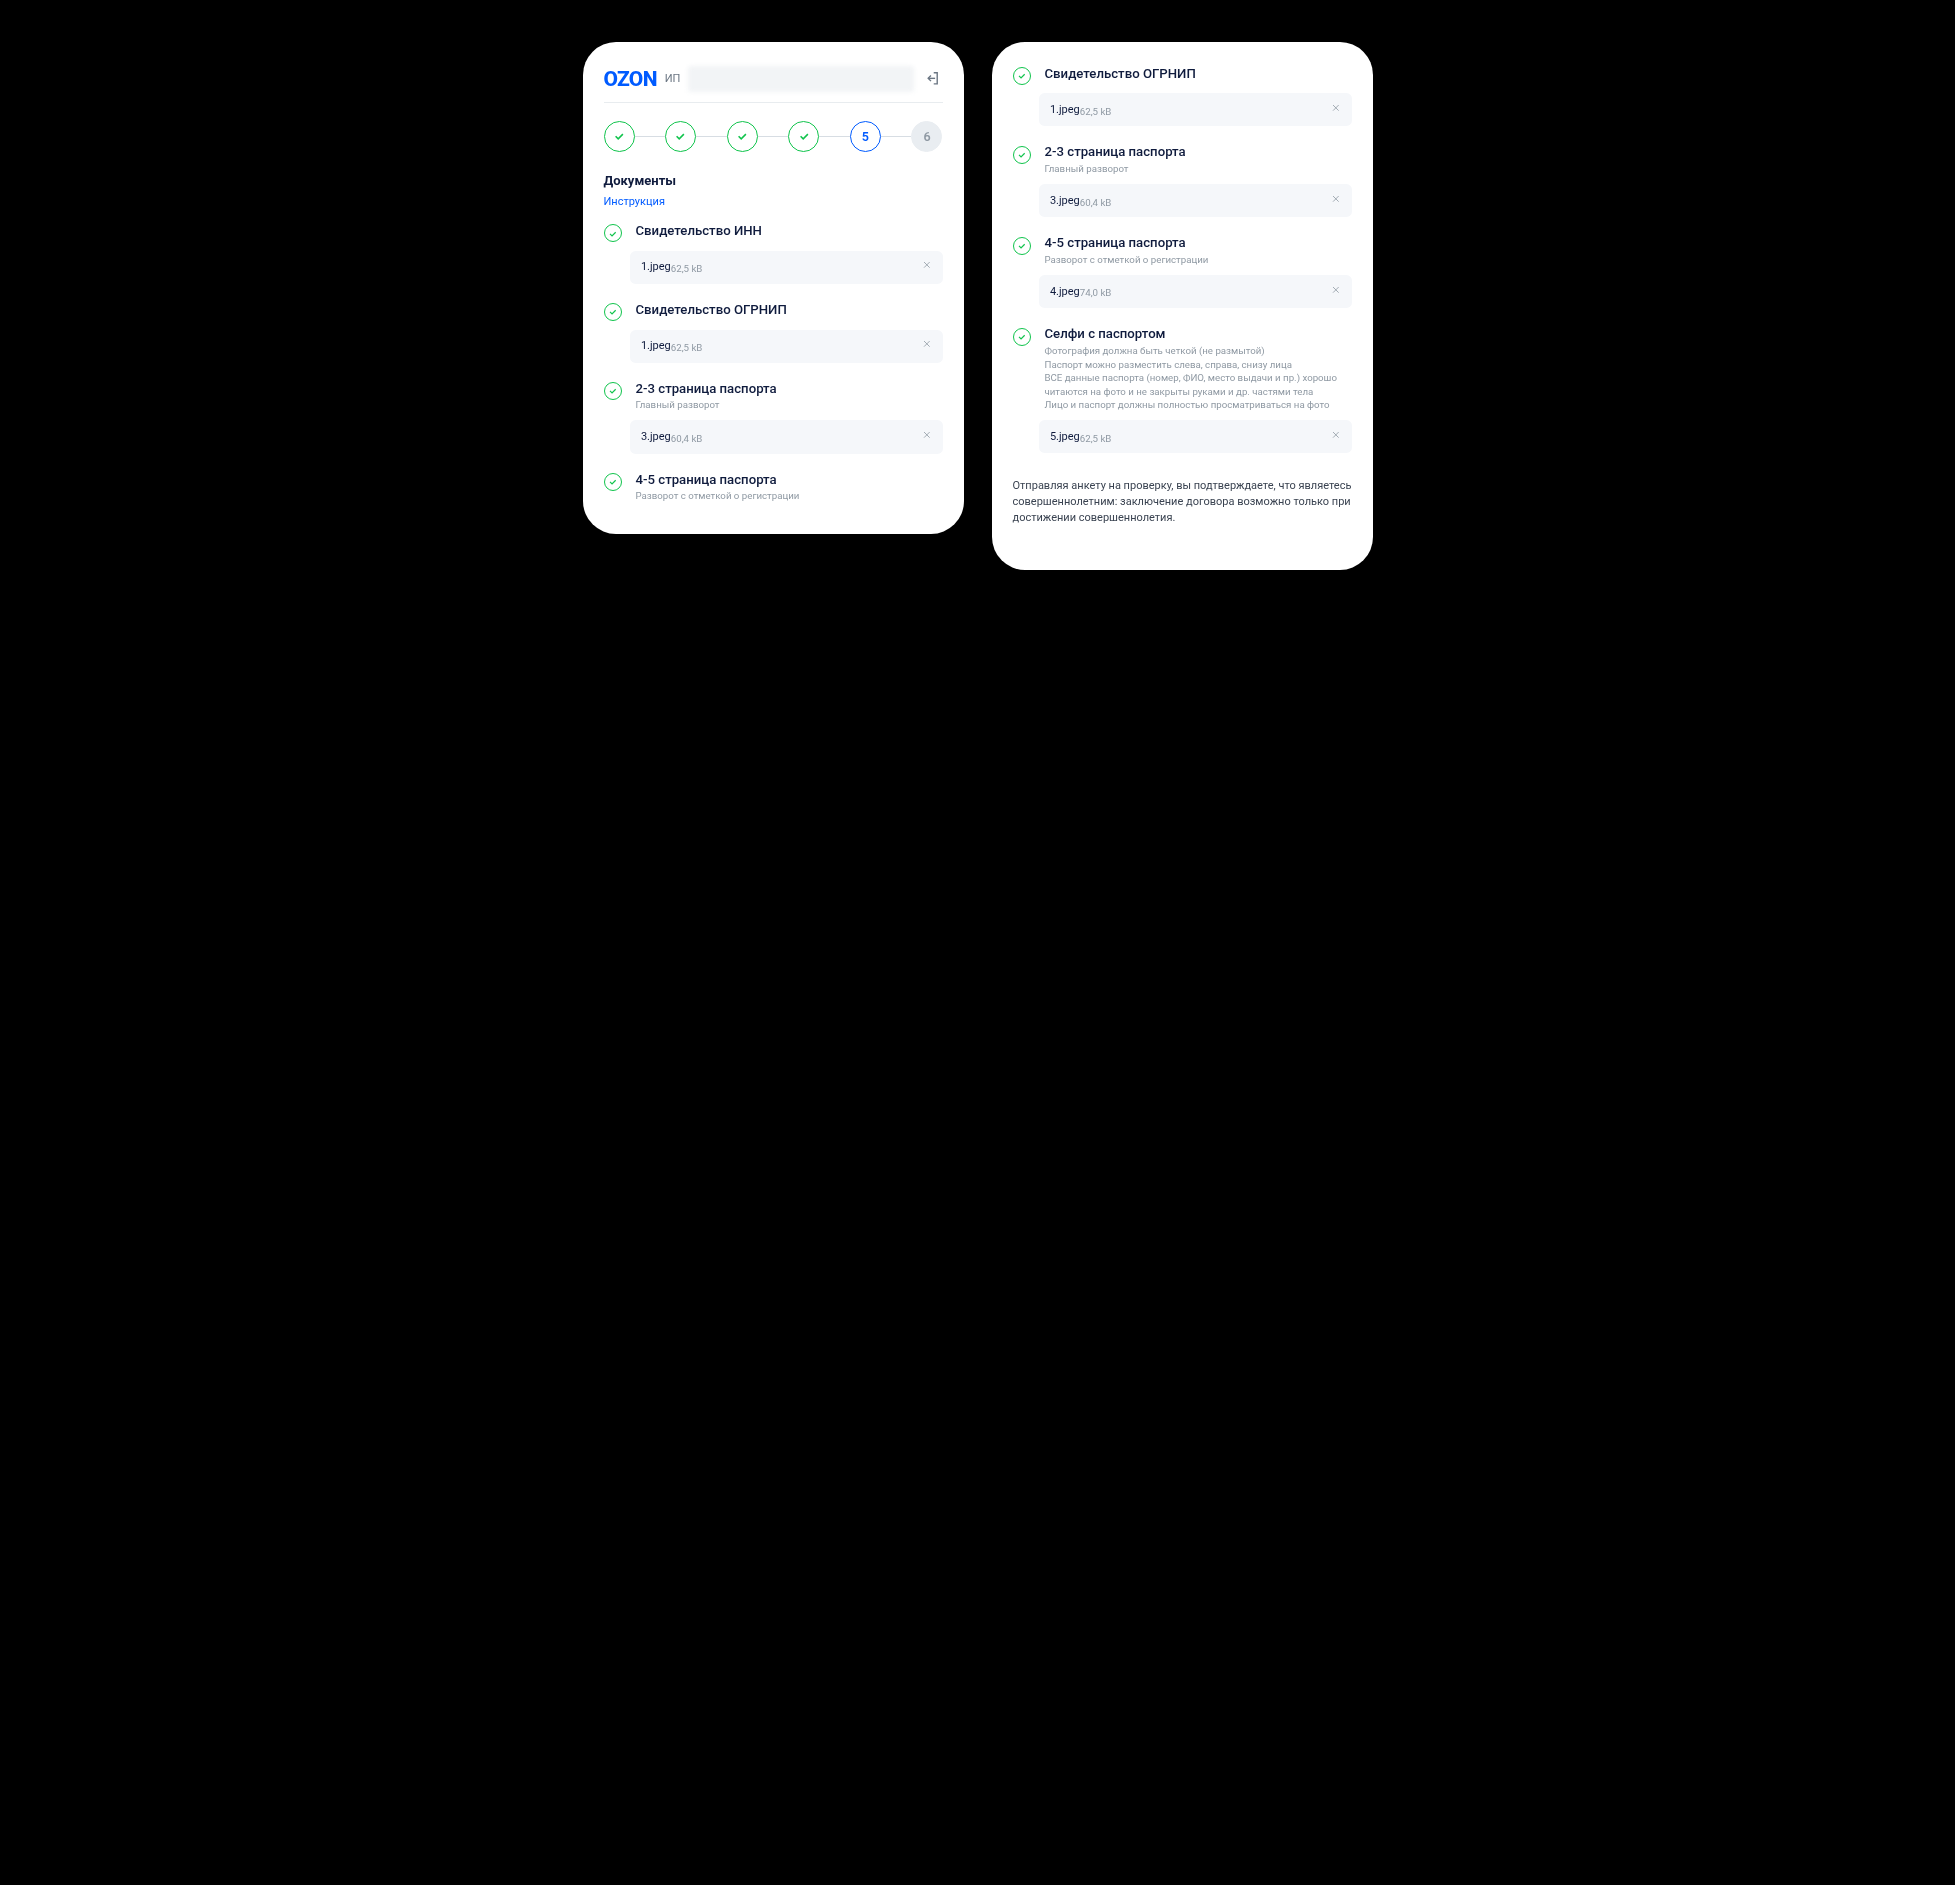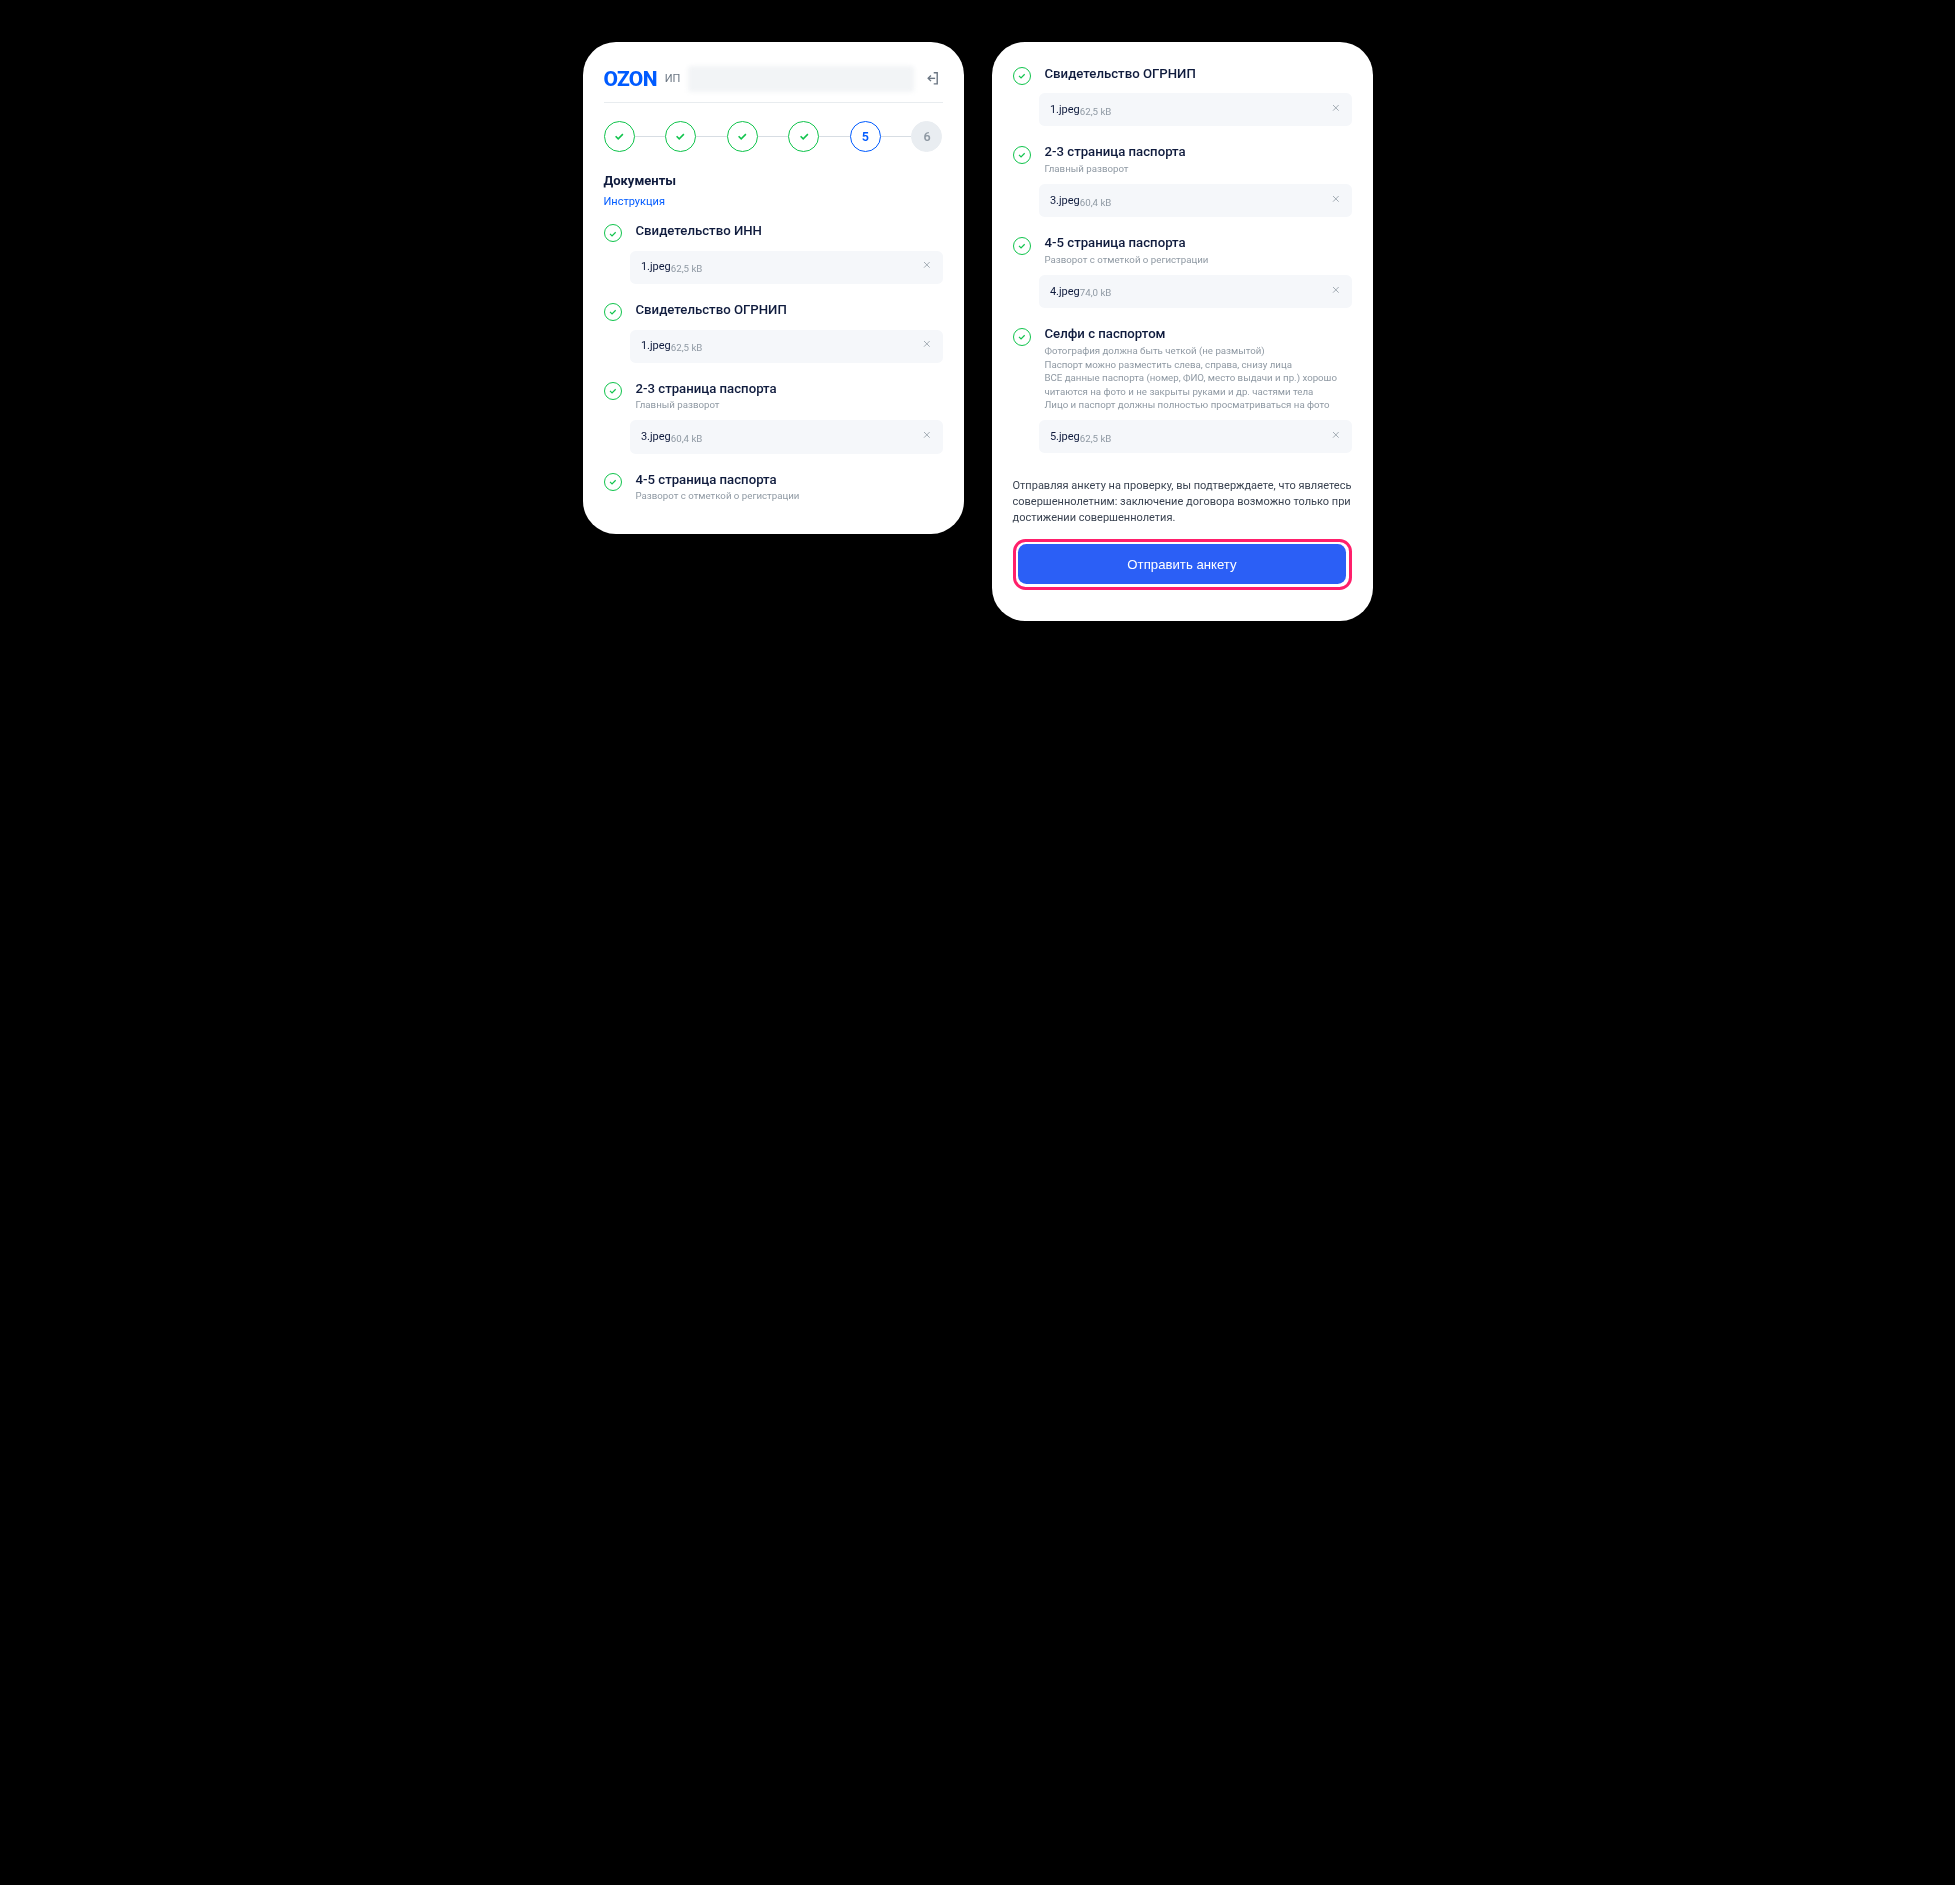--- a/index.html
+++ b/index.html
@@ -383,18 +383,15 @@
         <svg width="9.7" height="9.7" viewBox="0 0 24 24" fill="none" stroke="currentColor" stroke-width="2">
             <line x1="5" y1="5" x2="19" y2="19"></line>
             <line x1="19" y1="5" x2="5" y2="19"></line>
           </svg>
       </span>
     </div>
   </div>
 
   <div class="consent">Отправляя анкету на проверку, вы подтверждаете, что являетесь совершеннолетним: заключение договора возможно только при достижении совершеннолетия.</div>
 
-  <div class="submit-wrap">
-    <button class="submit">Отправить анкету</button>
-  </div>
 
 </div>
 
 
 </body></html>

